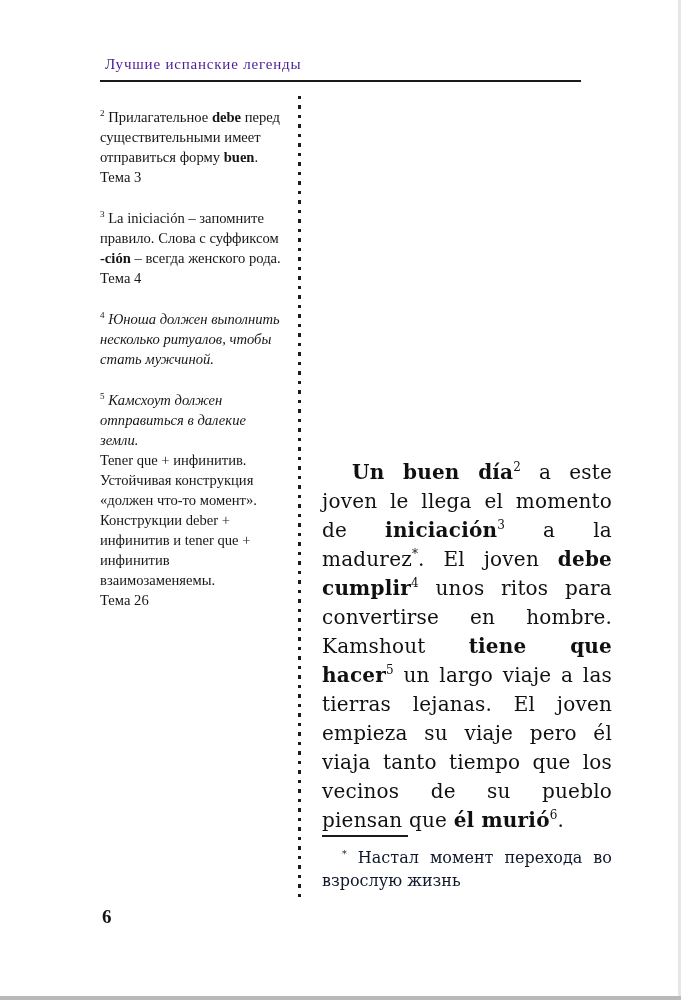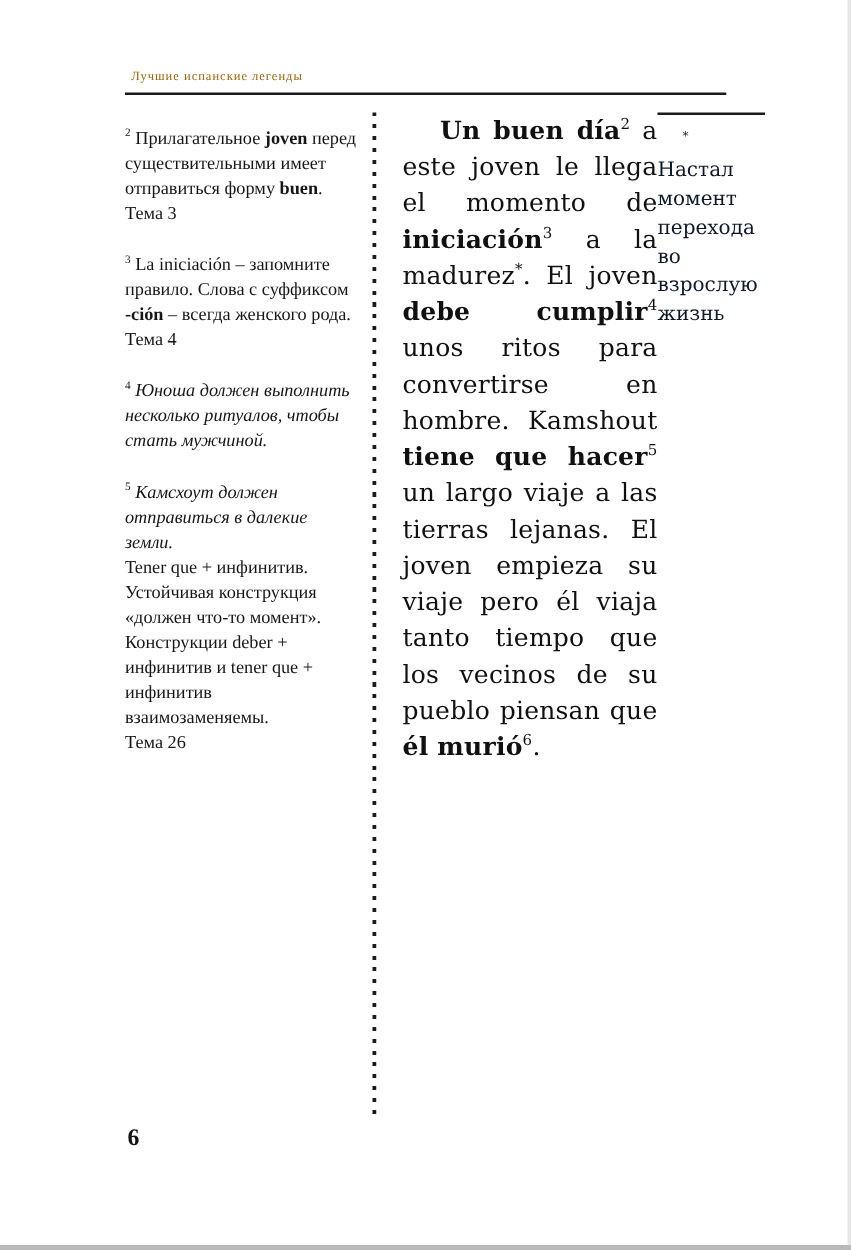--- a/index.html
+++ b/index.html
@@ -11,23 +11,23 @@
     position: relative;
     overflow: hidden;
   }
   .page {
     width: 681px; height: 1000px;
     padding: 56px 69px 0 100px;
     background: #fff;
     box-shadow: inset 0 -4px 0 #b9b9b9, inset -3px 0 0 #e6e6e6;
   }
   .running-head {
-    font-size: 10px;
+    font-size: 15px;
     letter-spacing: 0.8px;
-    color: #a16207;
+    color: #4c1d95;
     padding-left: 5px;
   }
   .head-rule {
     width: 481px;
     border-top: 2px solid #1a1a1a;
     margin-top: 7px;
   }
   .columns {
     display: flex;
     margin-top: 14px;
@@ -46,21 +46,21 @@
   .note .bi { font-weight: normal; font-style: italic; }
   .divider {
     flex: 0 0 3px;
     margin-left: 13px;
     margin-right: 21px;
     background-image: repeating-linear-gradient(to bottom, #1c1c1c 0px 3.2px, transparent 3.2px 9.5px);
   }
   section.main {
     flex: 1;
     display: flex;
-    flex-direction: row;
+    flex-direction: column;
     justify-content: flex-end;
     font-family: "DejaVu Serif", serif;
   }
   .passage {
     font-size: 20px;
     line-height: 29px;
     text-align: justify;
     text-indent: 30px;
     letter-spacing: 0.2px;
     color: #101010;
@@ -93,21 +93,21 @@
 
 <div class="page">
 
   <div class="running-head">Лучшие испанские легенды</div>
   <div class="head-rule"></div>
 
   <div class="columns">
 
     <aside class="notes">
 
-      <p class="note"><sup>2</sup><span> Прилагательное </span><b>joven</b><span> перед существительными имеет отправиться форму </span><b>buen</b><span>.</span><br><span>Тема 3</span></p>
+      <p class="note"><sup>2</sup><span> Прилагательное </span><b>debe</b><span> перед существительными имеет отправиться форму </span><b>buen</b><span>.</span><br><span>Тема 3</span></p>
 
       <p class="note"><sup>3</sup><span> La iniciación – запомните правило. Слова с суффиксом </span><b>-ción</b><span> – всегда женского рода.</span><br><span>Тема 4</span></p>
 
       <p class="note"><sup>4</sup><span class="bi"> Юноша должен выполнить несколько ритуалов, чтобы стать мужчиной.</span><br></p>
 
       <p class="note"><sup>5</sup><span class="bi"> Камсхоут должен отправиться в далекие земли.</span><br><span>Tener que + инфинитив. Устойчивая конструкция «должен что-то момент». Конструкции deber + инфинитив и tener que + инфинитив взаимозаменяемы.</span><br><span>Тема 26</span></p>
 
     </aside>
 
     <div class="divider"></div>

